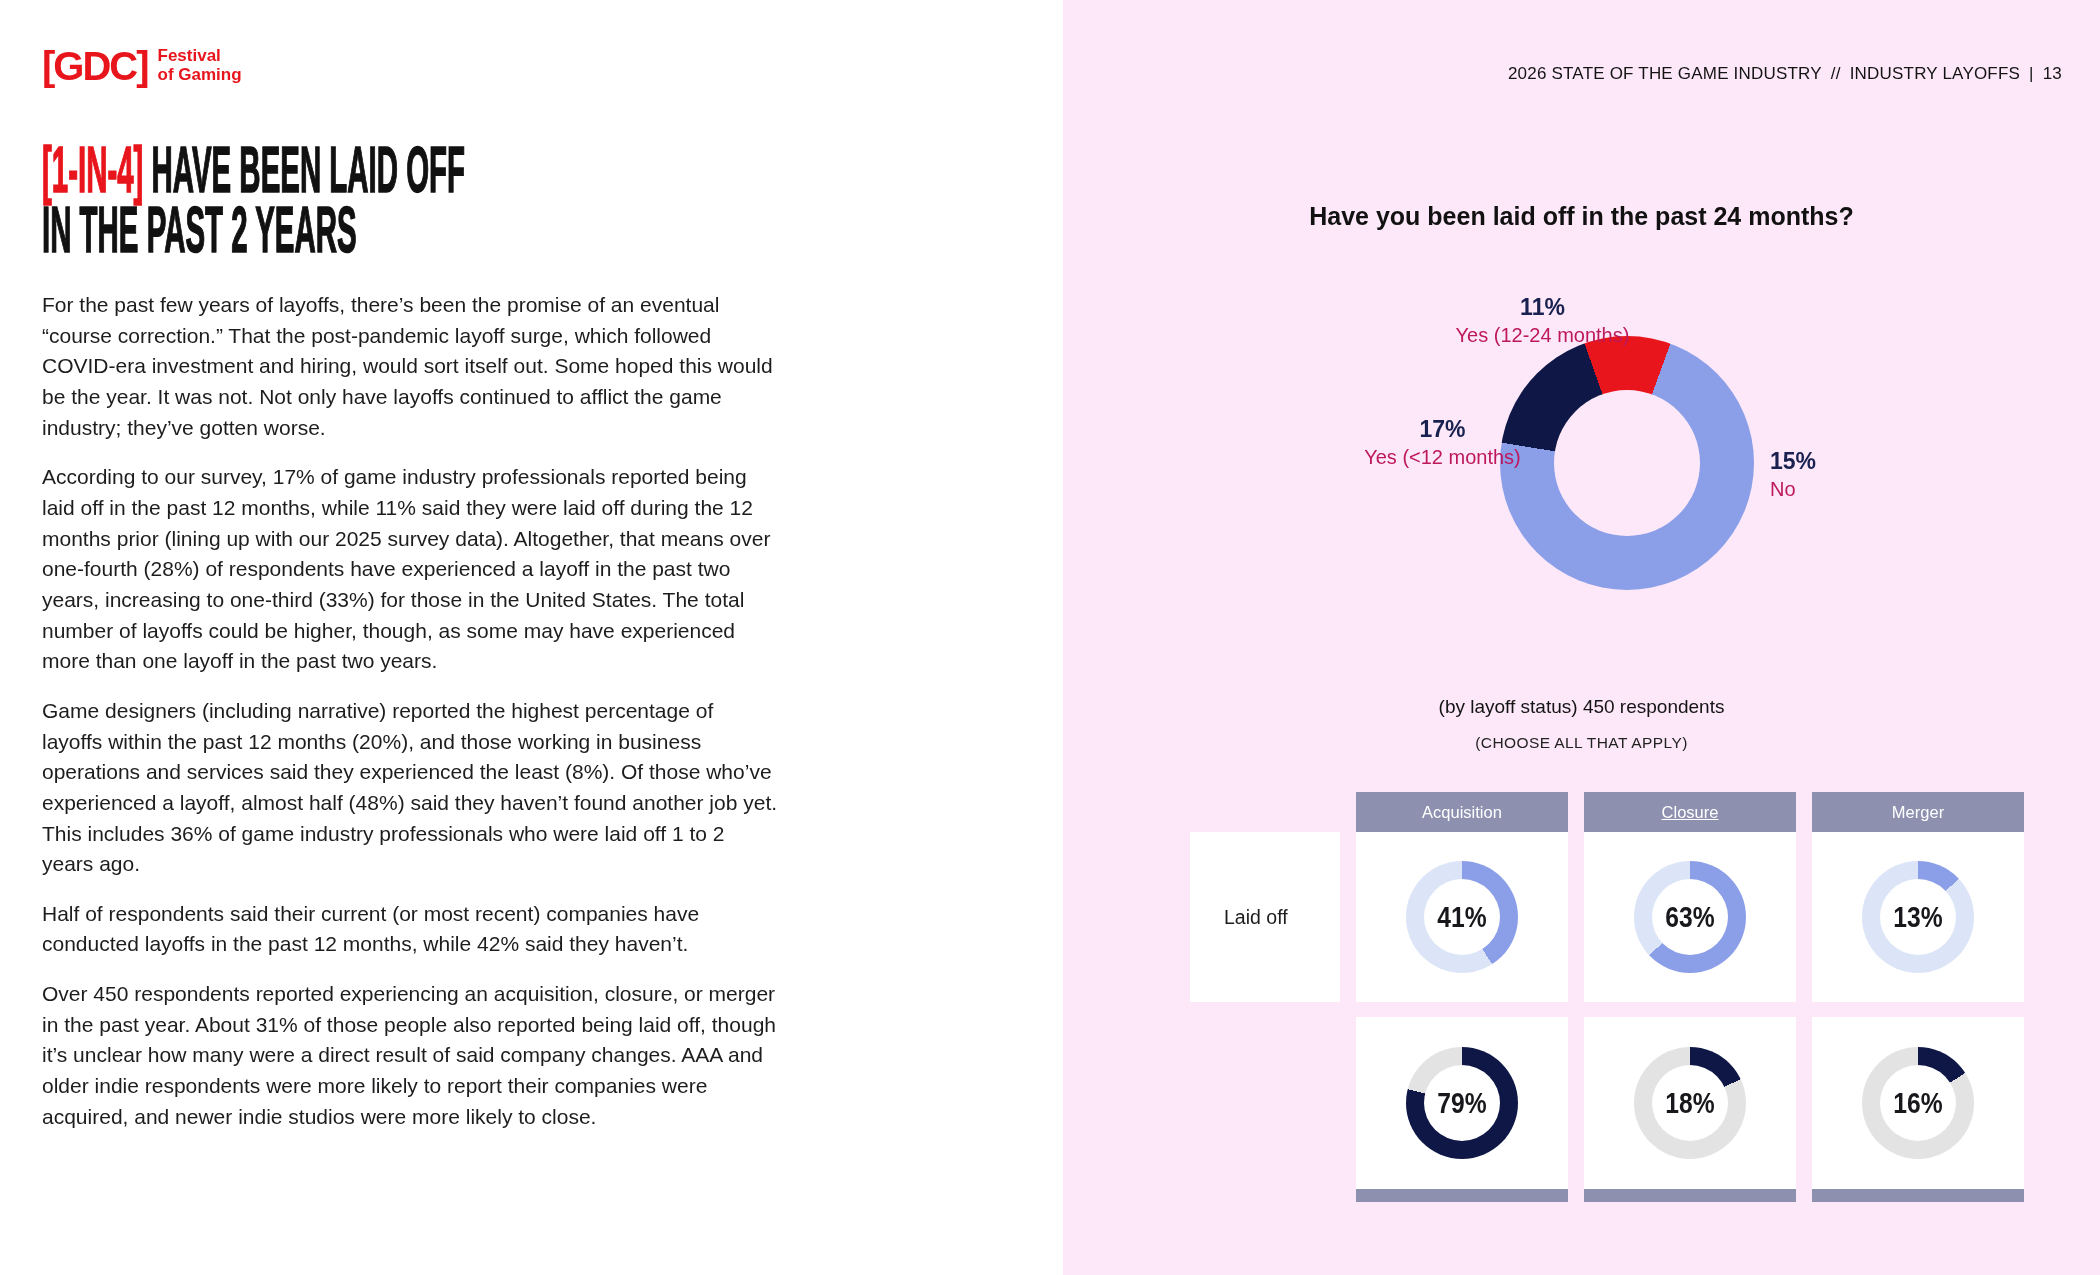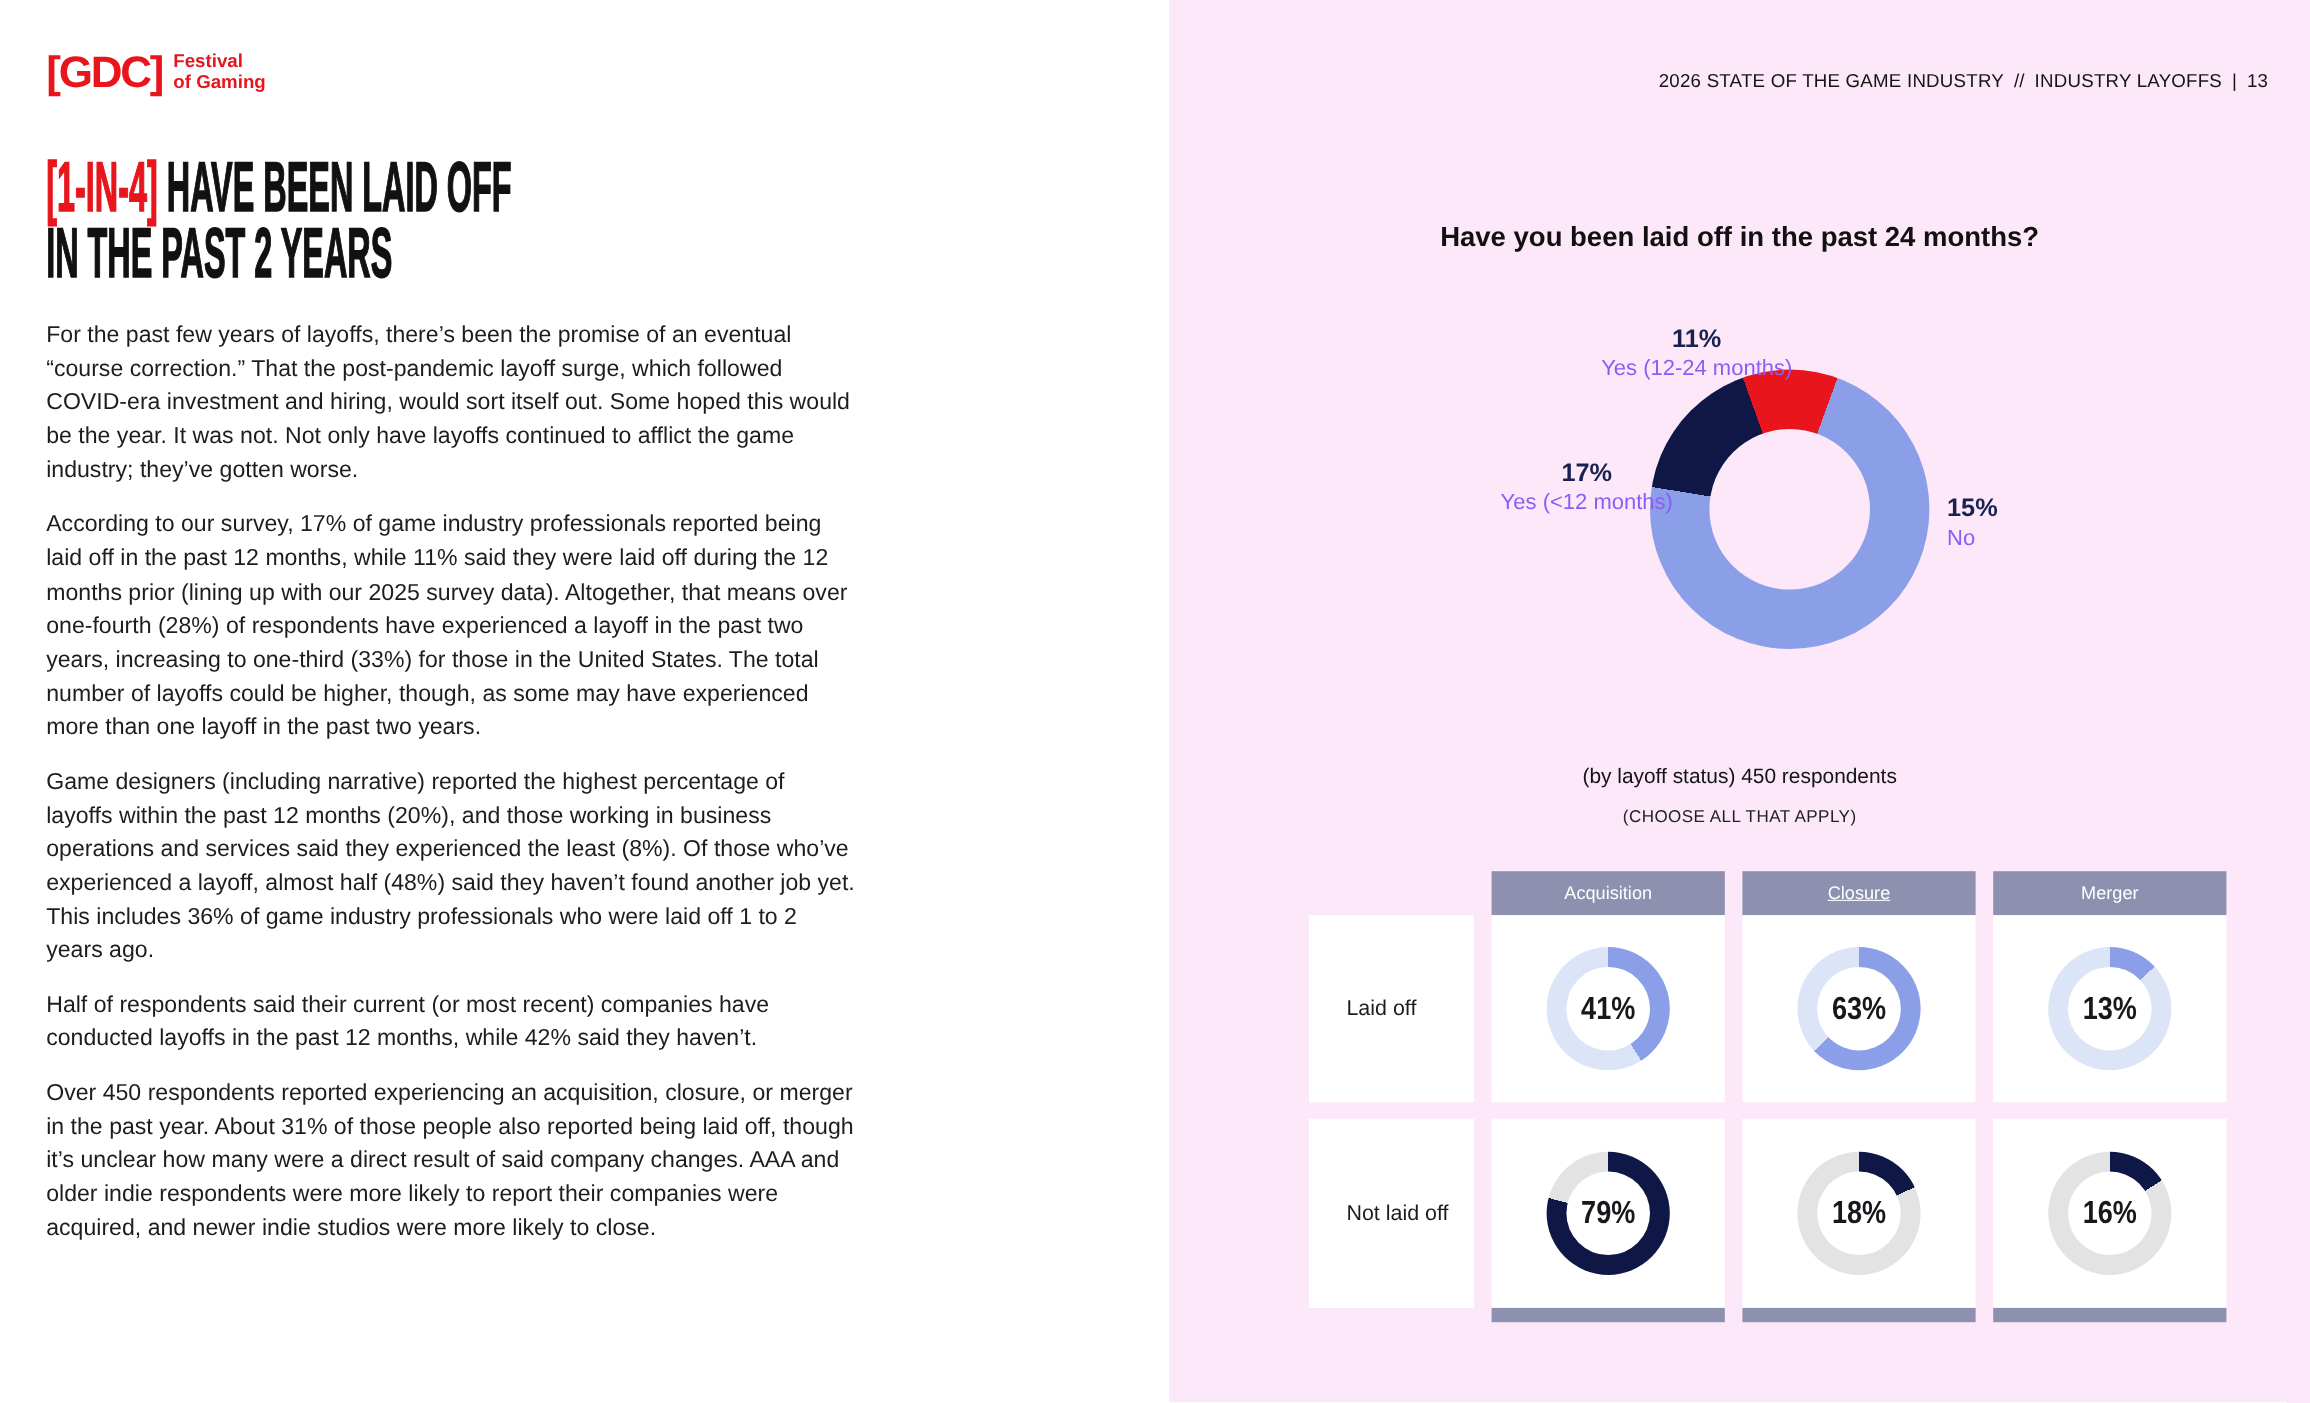--- a/index.html
+++ b/index.html
@@ -22,21 +22,21 @@
   .copy{position:absolute;left:42px;top:290px;width:737px;font-size:21px;line-height:1.46;color:#1d1d1f;}
   .copy p{margin:0 0 19px 0;}
   
   .right-panel{position:absolute;left:1063px;top:0;width:1037px;height:1275px;background:#fce8f8;}
   .breadcrumb{position:absolute;top:64px;right:38px;display:flex;gap:9px;font-size:17px;letter-spacing:0.2px;color:#141414;white-space:nowrap;}
   .c1-title{position:absolute;top:202px;left:0;width:100%;text-align:center;font-size:25px;font-weight:bold;color:#111;}
   .big-donut{position:absolute;left:437px;top:336px;width:254px;height:254px;border-radius:50%;}
   .big-donut .hole{position:absolute;left:50%;top:50%;width:146px;height:146px;margin:-73px 0 0 -73px;border-radius:50%;background:#fce8f8;}
   .callout{position:absolute;text-align:center;margin-top:28px;}
   .callout .pct{font-size:23px;font-weight:bold;color:#18214f;}
-  .callout .lbl{font-size:20px;color:#8b5cf6;margin-top:3px;}
+  .callout .lbl{font-size:20px;color:#be185d;margin-top:3px;}
   .co-11{left:372px;top:266px;width:215px;}
   .co-17{left:272px;top:388px;width:215px;}
   .co-72{left:707px;top:420px;text-align:left;}
   .c2-title{position:absolute;top:648px;left:0;width:100%;text-align:center;font-size:25px;font-weight:bold;color:#111;}
   .c2-sub{position:absolute;top:696px;left:0;width:100%;text-align:center;font-size:19px;color:#141414;}
   .c2-note{position:absolute;top:734px;left:0;width:100%;text-align:center;font-size:15.5px;letter-spacing:0.4px;color:#222;}
   .grid{
     position:absolute;left:127px;top:792px;
     display:grid;grid-template-columns:150px 212px 212px 212px;
     grid-template-rows:40px 170px 15px 172px 13px;column-gap:16px;
@@ -132,21 +132,20 @@
       </div>
     </div>
     <div class="cell c-r1c">
       <div class="mini" style="background: conic-gradient(rgb(139, 158, 232) 0deg, rgb(139, 158, 232) 46.8deg, rgb(220, 228, 248) 46.8deg, rgb(220, 228, 248) 360deg);">
         <div class="mhole">
             <span class="val">13%</span>
           </div>
       </div>
     </div>
 
-    <div class="row-label rl2">Not laid off</div>
     <div class="cell c-r2a">
       <div class="mini" style="background: conic-gradient(rgb(14, 23, 69) 0deg, rgb(14, 23, 69) 284.4deg, rgb(227, 227, 228) 284.4deg, rgb(227, 227, 228) 360deg);">
         <div class="mhole">
             <span class="val">79%</span>
           </div>
       </div>
     </div>
     <div class="cell c-r2b">
       <div class="mini" style="background: conic-gradient(rgb(14, 23, 69) 0deg, rgb(14, 23, 69) 64.8deg, rgb(227, 227, 228) 64.8deg, rgb(227, 227, 228) 360deg);">
         <div class="mhole">

